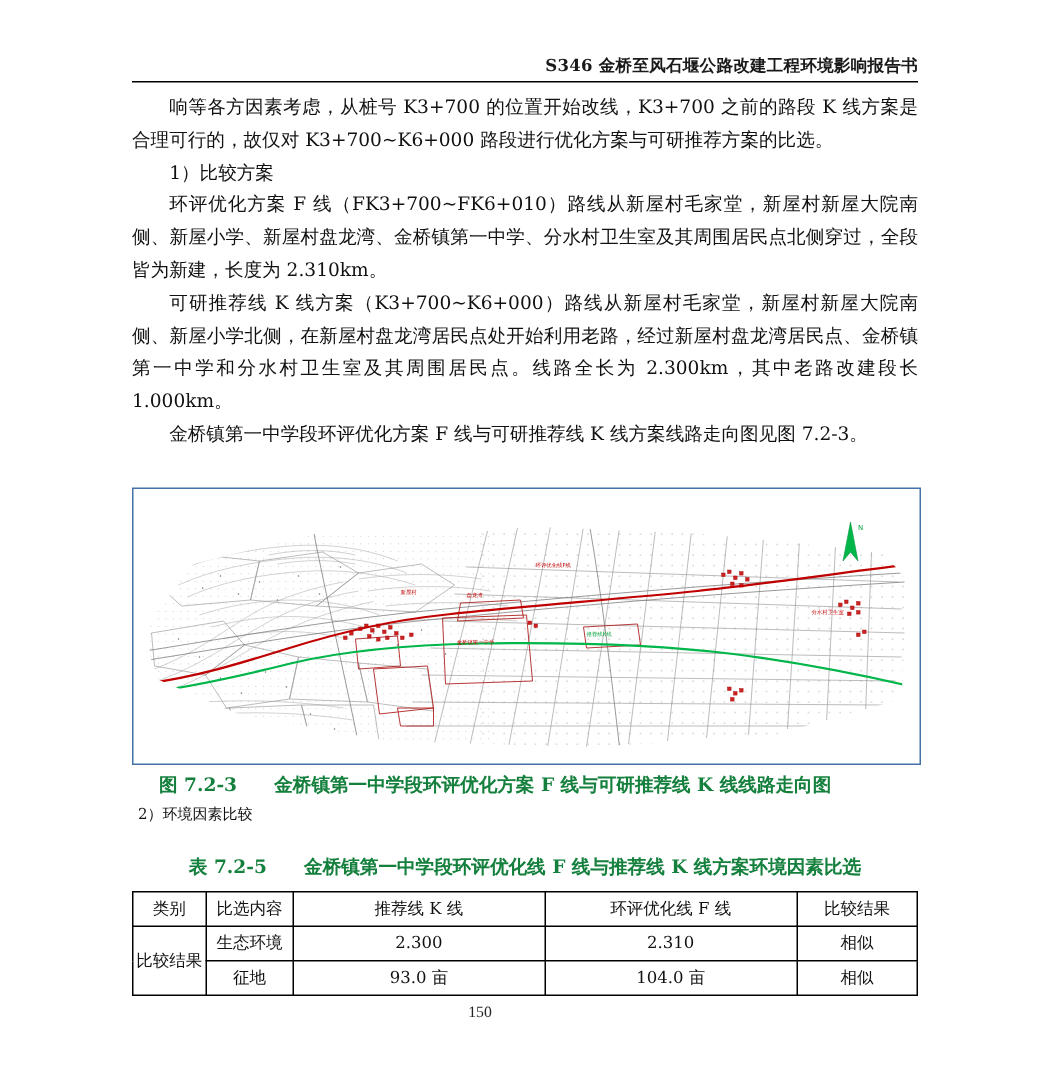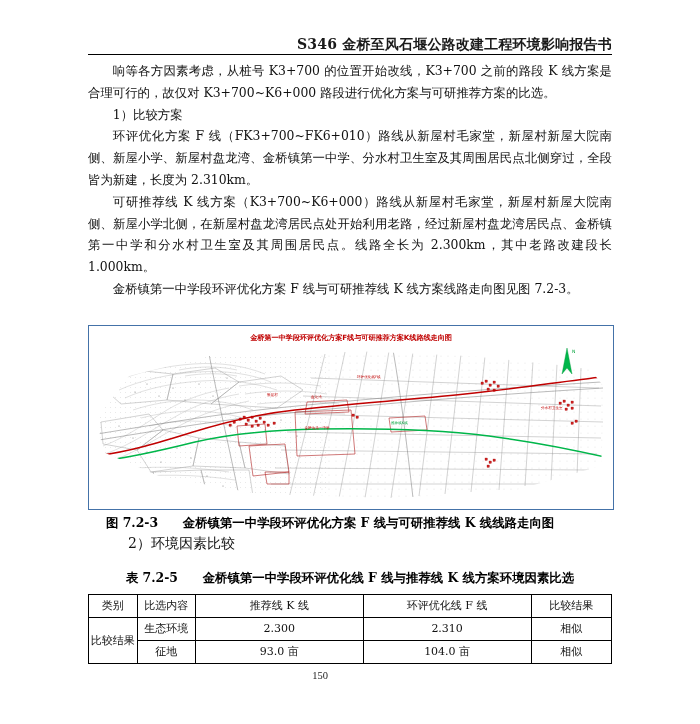--- a/index.html
+++ b/index.html
@@ -23,21 +23,21 @@
     background: #ffffff;
   }
 
   
   .hdr {
     position: absolute;
     left: 88px;
     top: 36px;
     width: 524px;
     text-align: right;
-    font-size: 14px;
+    font-size: 11px;
     font-weight: bold;
     letter-spacing: 0.2px;
     color: #1a1a1a;
     white-space: nowrap;
   }
   .hdr-rule {
     position: absolute;
     left: 88px;
     top: 54px;
     width: 524px;
@@ -103,31 +103,31 @@
   .map-label.red { color: #c00000; }
   .map-label.green { color: #00a23a; }
 
   
   .caption {
     position: absolute;
     left: 88px;
     width: 524px;
     font-size: 12.4px;
     font-weight: bold;
-    color: #000000;
+    color: #15803d;
     line-height: 20px;
   }
   #fig-caption { top: 513px; text-align: left; padding-left: 18px; }
   #tbl-caption { top: 568px; text-align: center; }
 
   .subhead {
     position: absolute;
-    left: 100px;
-    width: 524px;
-    font-size: 14px;
+    left: 72px;
+    width: 524px;
+    font-size: 10px;
     line-height: 21.8px;
     color: #111111;
   }
   #sub-2 { top: 533px; text-indent: 2em; }
   #para-tbl { top: 551px; text-indent: 2em; }
 
   
   table.cmp {
     position: absolute;
     left: 88px;
@@ -176,21 +176,20 @@
 
   <div class="body">
     <p class="para">响等各方因素考虑，从桩号 K3+700 的位置开始改线，K3+700 之前的路段 K 线方案是合理可行的，故仅对 K3+700~K6+000 路段进行优化方案与可研推荐方案的比选。</p>
     <p class="para">1）比较方案</p>
     <p class="para">环评优化方案 F 线（FK3+700~FK6+010）路线从新屋村毛家堂，新屋村新屋大院南侧、新屋小学、新屋村盘龙湾、金桥镇第一中学、分水村卫生室及其周围居民点北侧穿过，全段皆为新建，长度为 2.310km。</p>
     <p class="para">可研推荐线 K 线方案（K3+700~K6+000）路线从新屋村毛家堂，新屋村新屋大院南侧、新屋小学北侧，在新屋村盘龙湾居民点处开始利用老路，经过新屋村盘龙湾居民点、金桥镇第一中学和分水村卫生室及其周围居民点。线路全长为 2.300km，其中老路改建段长 1.000km。</p>
     <p class="para">金桥镇第一中学段环评优化方案 F 线与可研推荐线 K 线方案线路走向图见图 7.2-3。</p>
   </div>
 
   <div class="fig-wrap">
-    <div class="fig-title">金桥第一中学段环评优化方案F线与可研推荐方案K线路线走向图</div>
 
     <svg class="map-canvas" viewBox="0 0 524 183" preserveAspectRatio="none">
       <defs>
         <pattern id="dots" width="7" height="7" patternUnits="userSpaceOnUse">
           <circle cx="2" cy="2" r="0.33" fill="#8a8a8a"></circle>
         </pattern>
         <pattern id="dots2" width="5" height="5" patternUnits="userSpaceOnUse">
           <circle cx="1.5" cy="1.5" r="0.3" fill="#9a9a9a"></circle>
         </pattern>
         <clipPath id="mapclip">

